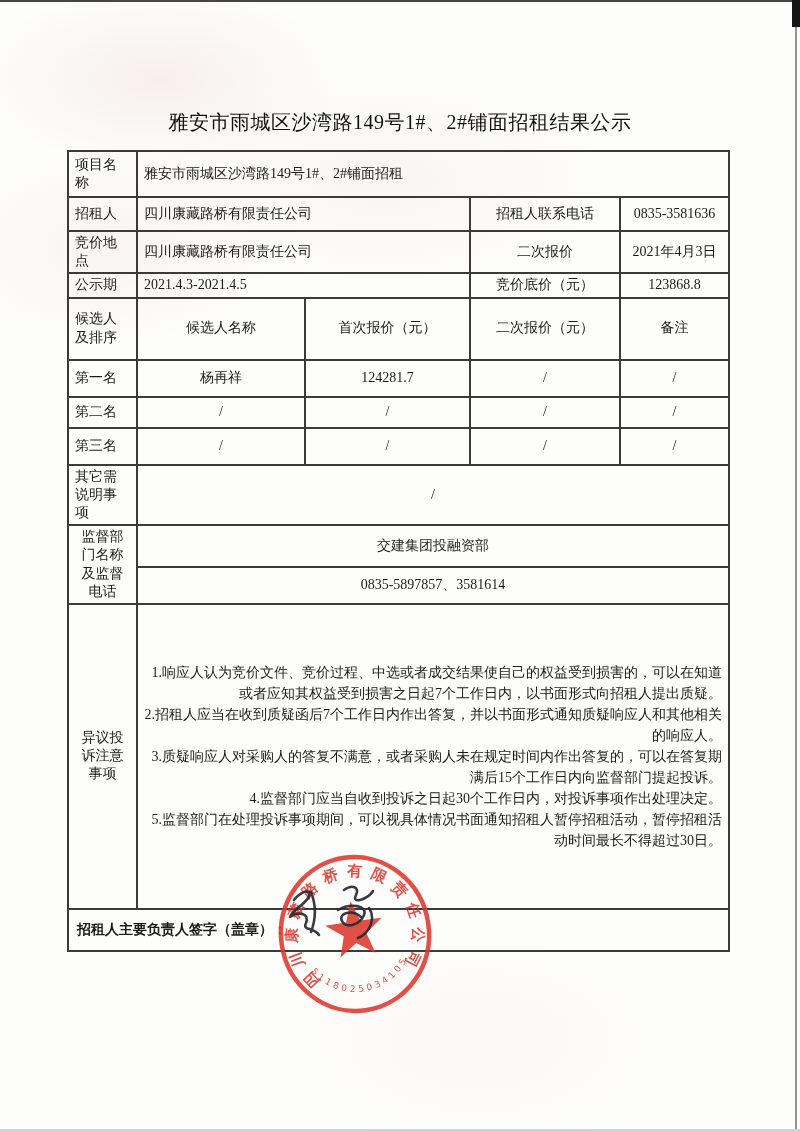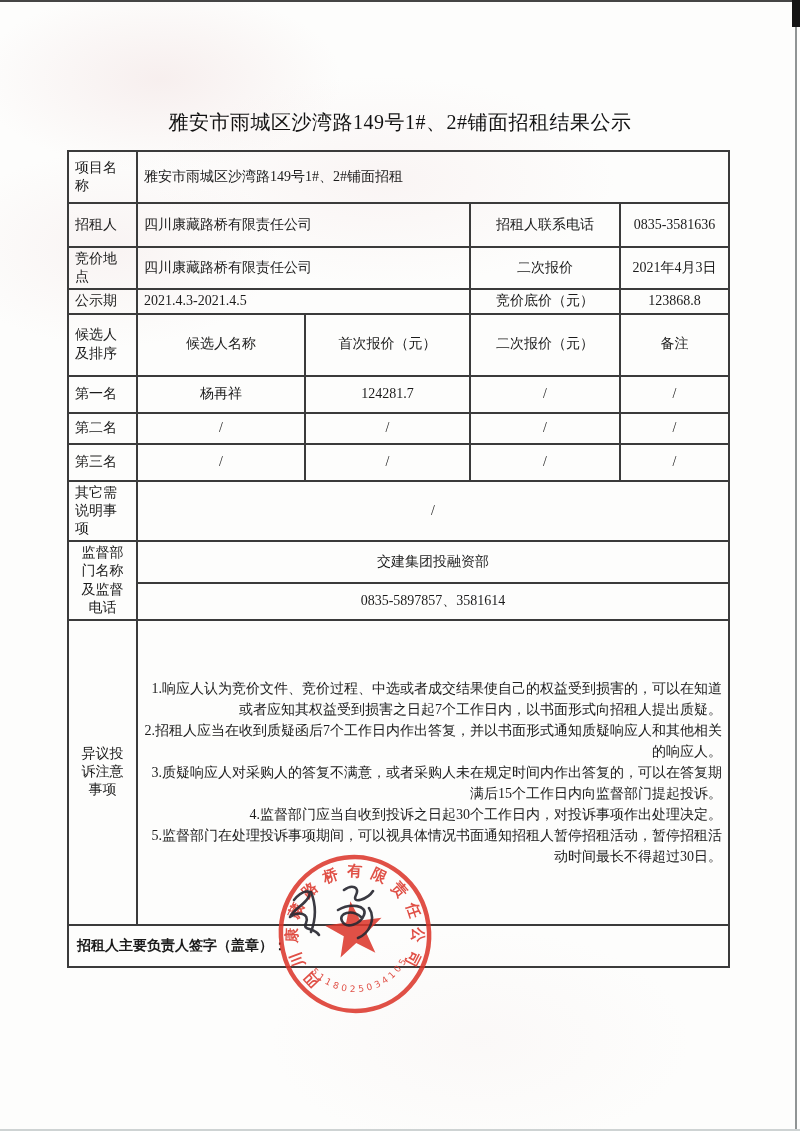--- a/index.html
+++ b/index.html
@@ -59,25 +59,25 @@
 
 <table class="results">
   <colgroup>
     <col style="width:69px">
       <col style="width:168px">
       <col style="width:165px">
       <col style="width:150px">
       <col style="width:109px">
   </colgroup>
   <tbody>
-      <tr style="height:52px">
+      <tr style="height:46px">
     <td class="tl lab">项目名称</td>
     <td class="tl" colspan="4">雅安市雨城区沙湾路149号1#、2#铺面招租</td>
   </tr>
-  <tr style="height:44px">
+  <tr style="height:34px">
     <td class="tl lab">招租人</td>
     <td class="tl" colspan="2">四川康藏路桥有限责任公司</td>
     <td class="tc">招租人联系电话</td>
     <td class="tc">0835-3581636</td>
   </tr>
   <tr style="height:38px">
     <td class="tl lab">竞价地点</td>
     <td class="tl" colspan="2">四川康藏路桥有限责任公司</td>
     <td class="tc">二次报价</td>
     <td class="tc">2021年4月3日</td>

